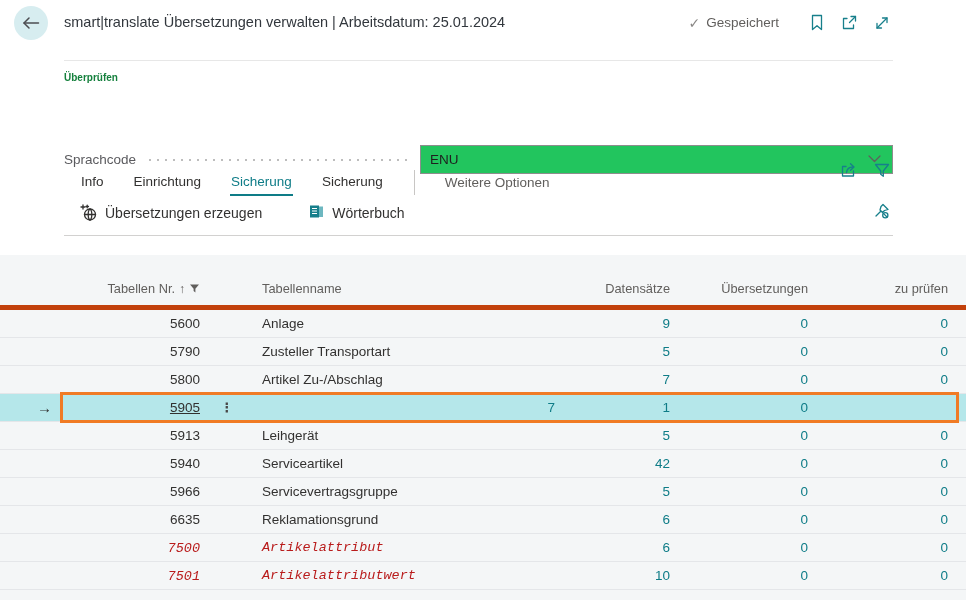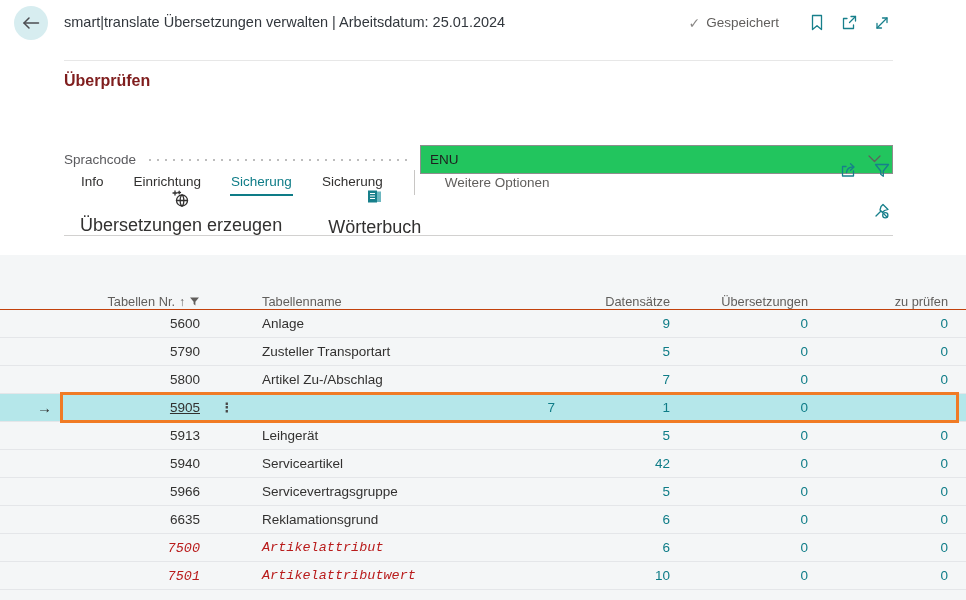--- a/index.html
+++ b/index.html
@@ -15,49 +15,49 @@
                 font-size:14.5px; color:#32373d; white-space:nowrap; }
   .topbar-right { position:absolute; right:76px; top:0; height:45px; display:flex; align-items:center; gap:16px; }
   .saved { display:flex; align-items:center; gap:6px; color:#605e5c; font-size:13.5px; margin-right:14px; }
   .saved .glyph { font-size:14px; color:#8a8886; }
   .icon-btn { display:flex; align-items:center; justify-content:center; cursor:pointer; color:#177f8b; }
   svg.icon { stroke:currentColor; fill:none; stroke-width:1.3; stroke-linecap:round; stroke-linejoin:round; display:block; }
 
   .hdr-divider { position:absolute; top:60px; left:64px; right:73px; border-top:1px solid #e7e7e7; }
 
   
-  .review-title { position:absolute; left:64px; top:72px; font-size:16px; font-weight:bold; color:#7f1d1d; }
+  .review-title { position:absolute; left:64px; top:72px; font-size:10px; font-weight:bold; color:#15803d; }
   .field-row { position:absolute; left:64px; top:96px; width:829px; height:30px; display:flex; align-items:center;margin-top:48px; }
   .field-label { font-size:13.5px; color:#5a5a5e; flex:none; }
   .leader-dots { flex:1; height:30px; margin:2px 10px 0 10px;
                  background-image:radial-gradient(circle,#bdbdbd 1.1px,transparent 1.3px);
                  background-size:8px 100%; background-repeat:repeat-x; background-position:0 center; }
   .combobox { flex:none; width:473px; height:29px; border:1px solid #8d8d8d; background:#22c55e;
               display:flex; align-items:center; justify-content:space-between; padding:0 11px 0 9px;
               font-size:13.5px; color:#1f1f1f; cursor:pointer; }
 
   
   .tabs-row { position:absolute; top:164px; left:80px; height:36px; display:flex; align-items:center; }
   .tabs { display:flex; gap:28px; align-items:center; }
   .tab { background:none; border:none; font-family:inherit; font-size:13.5px; color:#323130;
          padding:6px 1px 5px 1px; border-bottom:2px solid transparent; cursor:pointer; }
   .tab.active { color:#0e7c87; border-bottom-color:#0e7c87; }
   .vdiv { width:1px; height:25px; background:#c8c6c4; margin:0 30px; }
   .more-options { background:none; border:none; font-family:inherit; font-size:13.5px; color:#605e5c; cursor:pointer; }
   .tabs-icons { position:absolute; top:162px; right:76px; display:flex; gap:16px; }
   .actions-row { position:absolute; top:196px; left:80px; height:34px; display:flex; align-items:center; gap:46px; }
-  .action-btn { background:none; border:none; font-family:inherit; font-size:18px; color:#323130;
-                display:flex; align-items:center; gap:7px; cursor:pointer;flex-direction:column; }
+  .action-btn { background:none; border:none; font-family:inherit; font-size:14px; color:#323130;
+                display:flex; align-items:center; gap:7px; cursor:pointer; }
   .unpin-wrap { position:absolute; top:203px; right:76px; }
   .cmd-divider { position:absolute; top:235px; left:64px; right:73px; border-top:1px solid #d2d1d0; }
 
   
   .table-section { position:absolute; top:255px; left:0; right:0; bottom:0; background:#f4f6f7; }
   .grid-row { display:grid; grid-template-columns:60px 140px 55px 300px 115px 138px 140px 1fr; align-items:center; }
-  .thead { height:55px; border-bottom:1px solid #c2410c; align-items:end; }
+  .thead { height:55px; border-bottom:5px solid #c2410c; align-items:end; padding-bottom:9px; }
   .th { font-size:12.8px; color:#605e5c; }
   .th-nr { display:flex; justify-content:flex-end; align-items:center; gap:4px; cursor:pointer; }
   .sort-glyph { font-size:12px; color:#605e5c; }
   .th-name { padding-left:7px; cursor:pointer; }
   .th-num { text-align:right; cursor:pointer; }
   .trow { position:relative; height:28px; border-bottom:1px solid #e4e6e9; font-size:13.5px; cursor:pointer; }
   .cell-nr { text-align:right; color:#323130; }
   .cell-menu { text-align:center; }
   .cell-name { padding-left:7px; color:#323130; }
   .cell-num { text-align:right; color:#0e7c87; }

